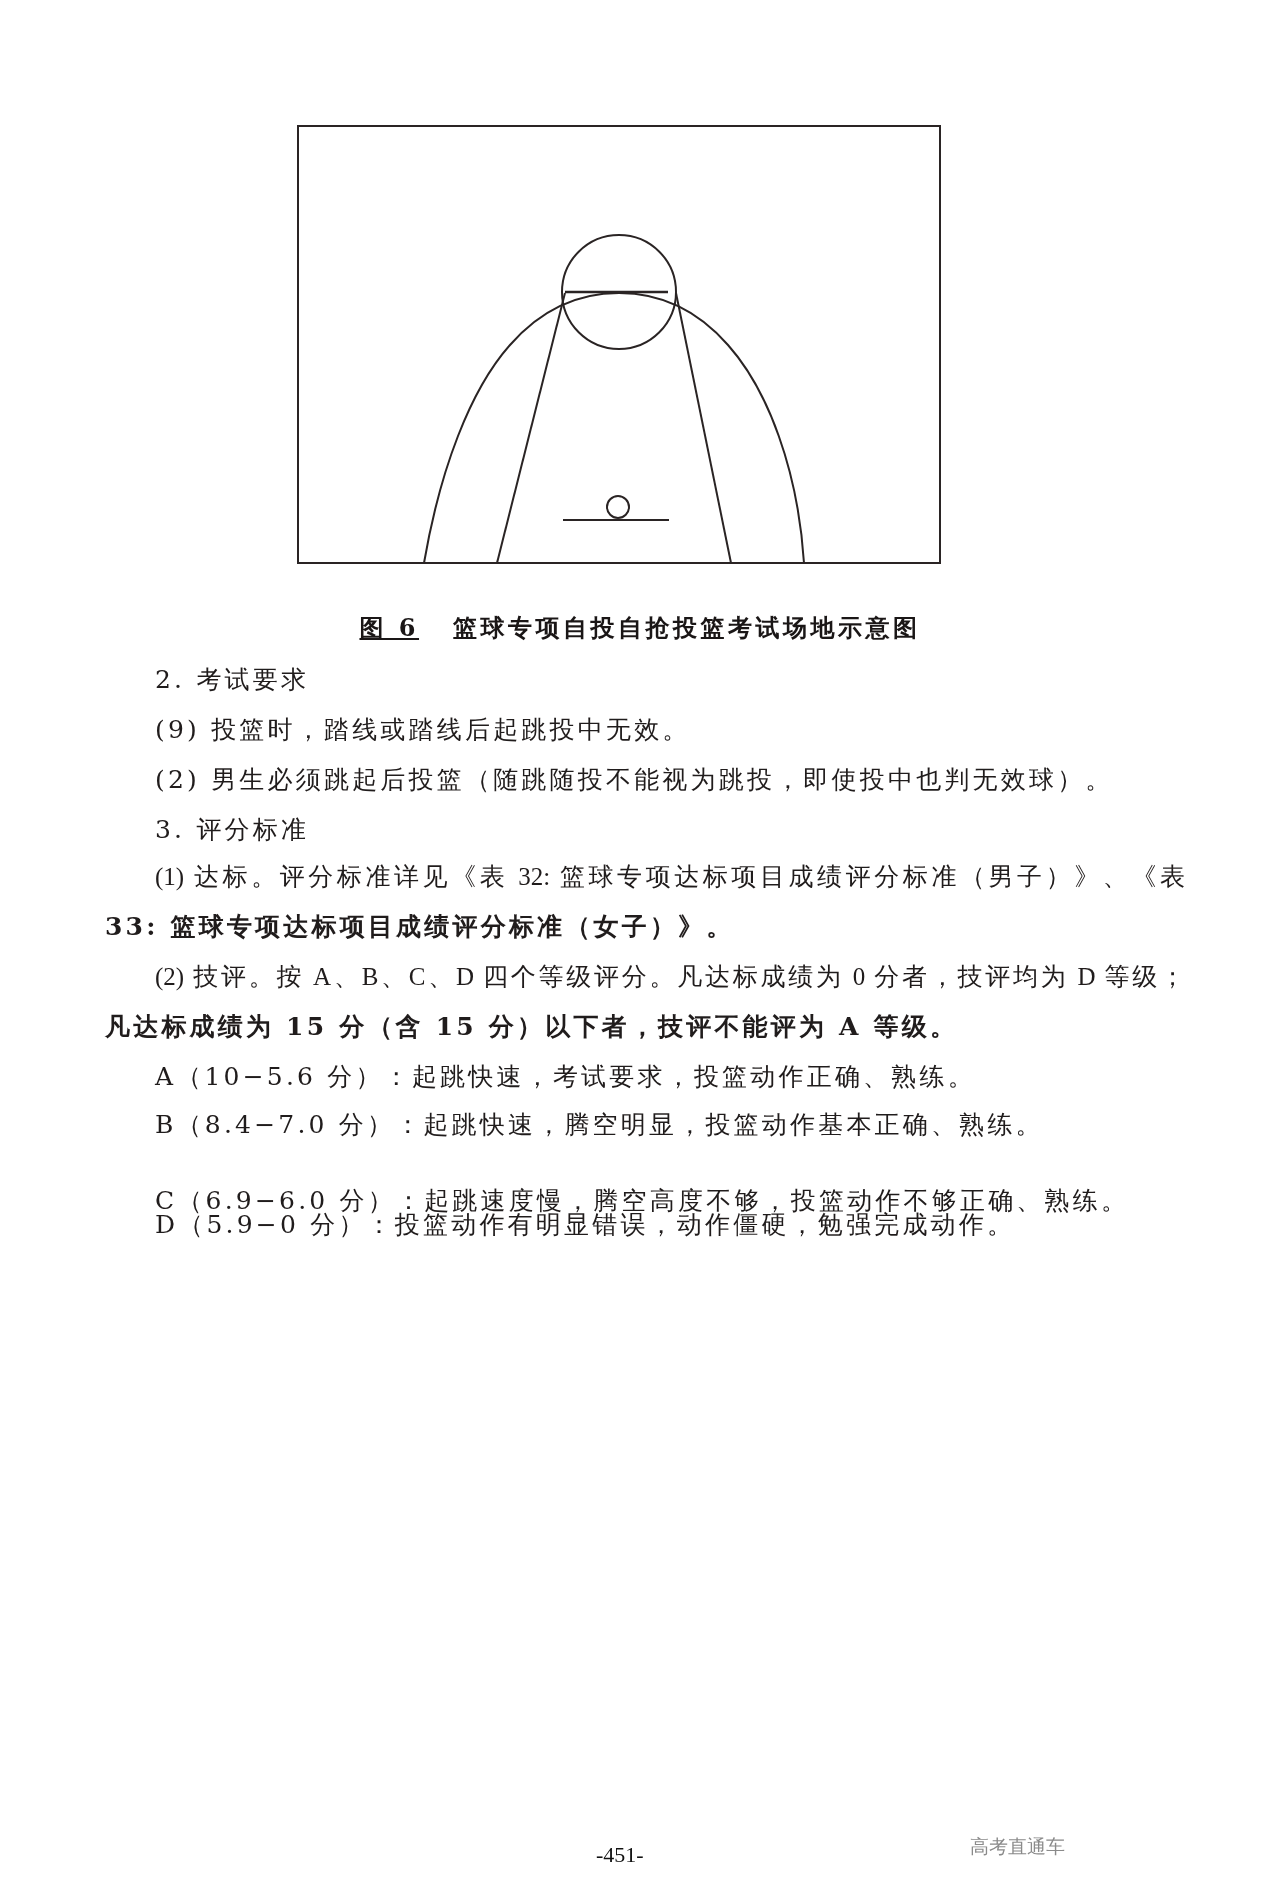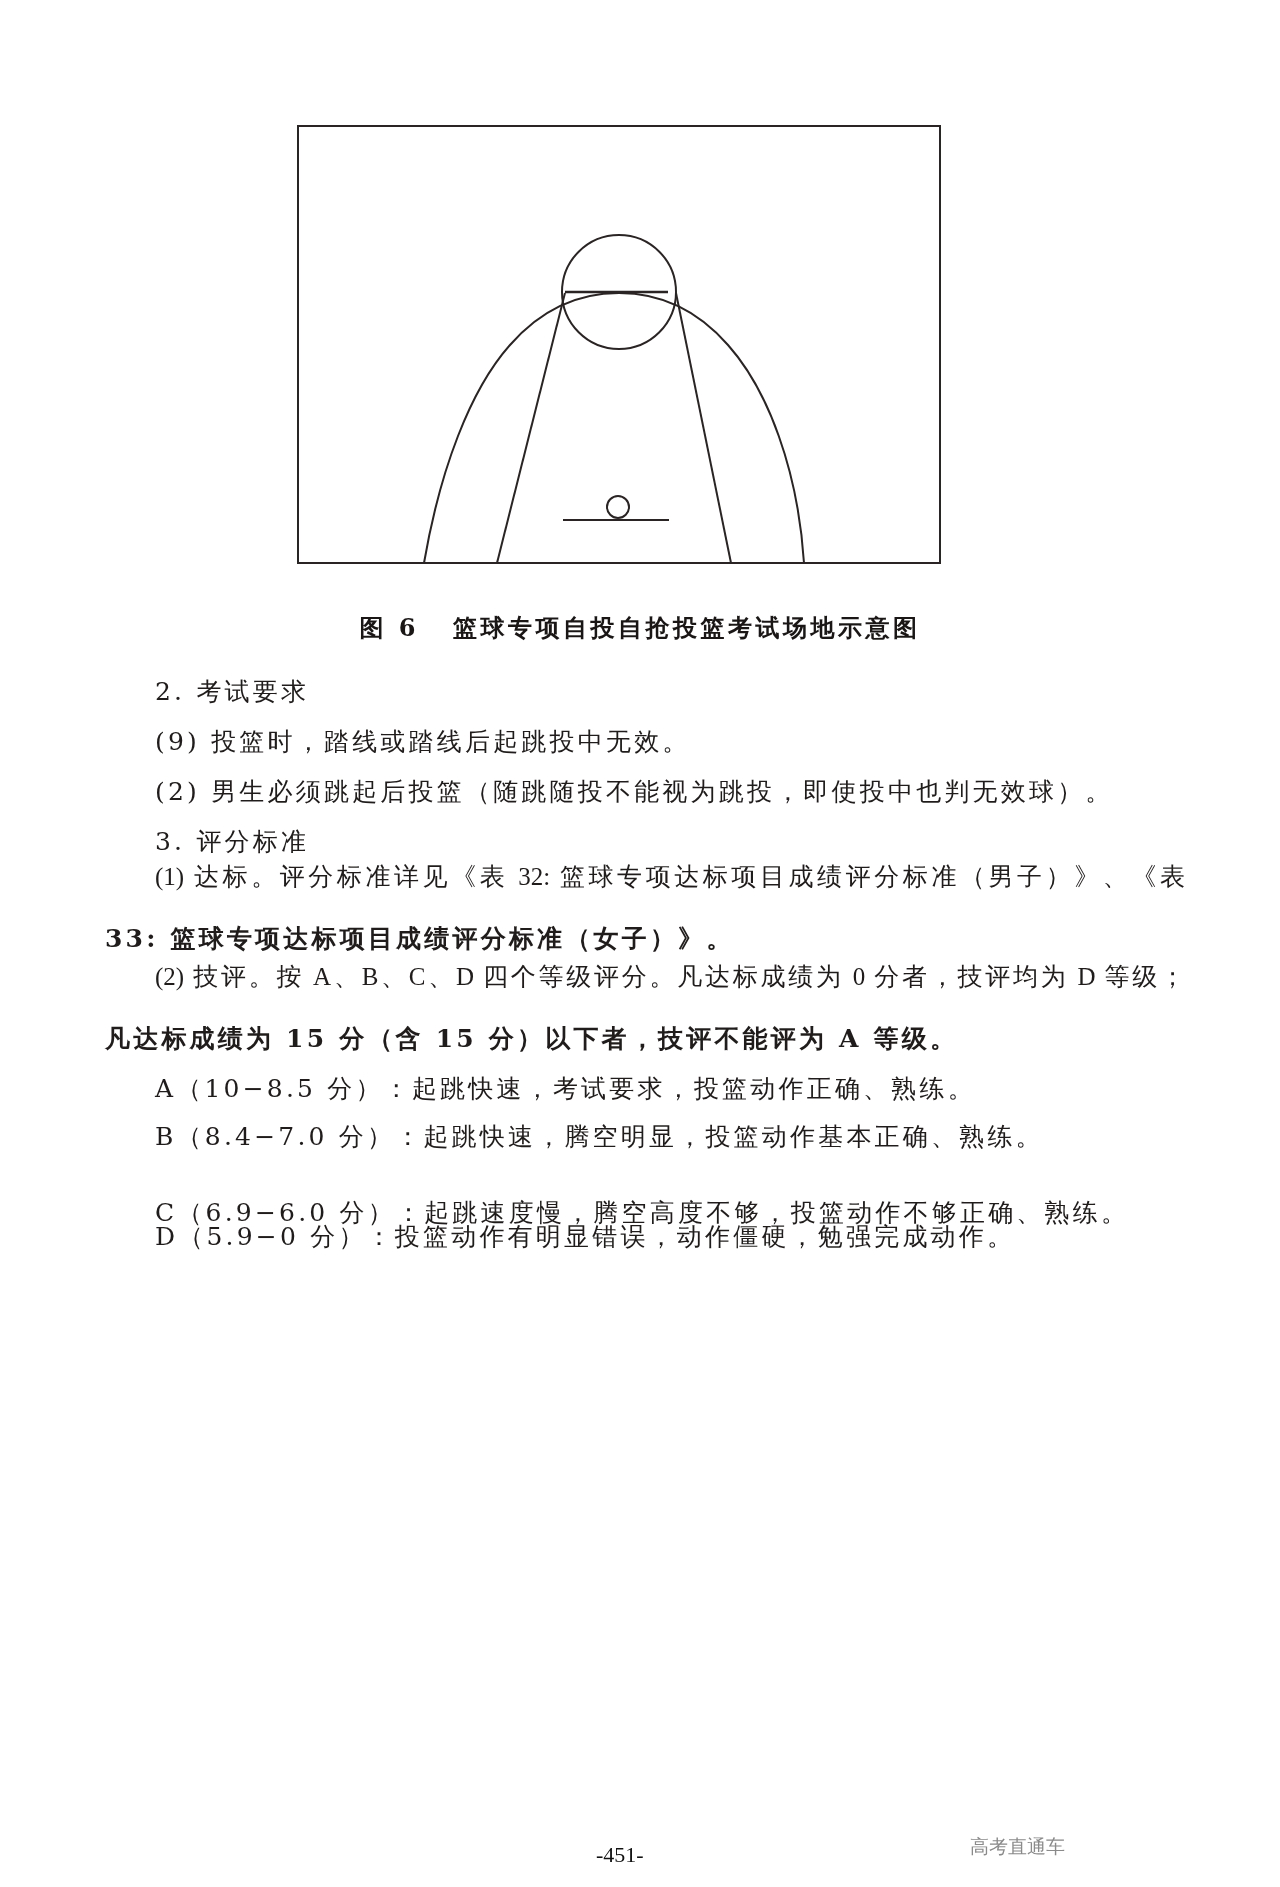--- a/index.html
+++ b/index.html
@@ -1,26 +1,26 @@
 <!DOCTYPE html>
 <html><head>
 <meta charset="utf-8">
 <style>
   html, body { margin: 0; padding: 0; background: #ffffff; }
   body { width: 1280px; height: 1887px; position: relative; overflow: hidden;
          font-family: "DejaVu Serif", "Liberation Serif", serif; color: #1e1a1a; }
   .diagram { position: absolute; left: 0; top: 0; width: 1280px; height: 600px; }
   .caption { position: absolute; left: 0; width: 1280px; top: 612px; text-align: center;
              font-size: 24px; letter-spacing: 3.5px; font-weight: bold; color: #1a1616; }
-  .caption .fig-no { margin-right: 34px; }
+  .caption .fig-no { margin-right: 34px; text-decoration: underline; }
   .line { position: absolute; font-size: 25px; line-height: 34px; white-space: nowrap; color: #201c1c; }
   .ind { left: 155px; }
   .noind { left: 105px; font-weight: bold; }
   .just { width: 1030px; text-align: justify; text-align-last: justify; font-family: Liberation Serif, serif; }
-  .sp { letter-spacing: 3.2px; margin-top: 12px; }
+  .sp { letter-spacing: 3.2px; }
   .footer-page { position: absolute; left: 596px; top: 1842px; font-family: "Liberation Serif", serif;
                  font-size: 22px; color: #111; text-align: center; }
   .watermark { position: absolute; left: 970px; top: 1834px; font-family: "DejaVu Sans", sans-serif;
                font-size: 19px; color: #8a8a8a; letter-spacing: 0px; text-align: center; }
 </style>
 </head>
 <body>
 
 <svg class="diagram" viewBox="0 0 1280 600" width="1280" height="600" xmlns="http://www.w3.org/2000/svg">
   <g fill="none" stroke="#2a2424" stroke-width="2">
@@ -45,21 +45,21 @@
 <div class="line ind sp" style="top:713px">(9) 投篮时，踏线或踏线后起跳投中无效。</div>
 <div class="line ind sp" style="top:763px">(2) 男生必须跳起后投篮（随跳随投不能视为跳投，即使投中也判无效球）。</div>
 
 <div class="line ind sp" style="top:813px">3. 评分标准</div>
 <div class="line ind just" style="top:860px">(1) 达标。评分标准详见《表 32: 篮球专项达标项目成绩评分标准（男子）》、《表</div>
 <div class="line noind sp" style="top:910px">33: 篮球专项达标项目成绩评分标准（女子）》。</div>
 <div class="line ind just" style="top:960px">(2) 技评。按 A、B、C、D 四个等级评分。凡达标成绩为 0 分者，技评均为 D 等级；</div>
 <div class="line noind sp" style="top:1010px">凡达标成绩为 15 分（含 15 分）以下者，技评不能评为 A 等级。</div>
 
 <div class="line ind sp" style="top:1060px">
-  <span>A（10−8.5 分）：</span><span>起跳快速，考试要求，投篮动作正确、熟练。</span>
+  <span>A（10−5.6 分）：</span><span>起跳快速，考试要求，投篮动作正确、熟练。</span>
 </div>
 <div class="line ind sp" style="top:1108px">
   <span>B（8.4−7.0 分）：</span><span>起跳快速，腾空明显，投篮动作基本正确、熟练。</span>
 </div>
 <div class="line ind sp" style="top:1184px">
   <span>C（6.9−6.0 分）：</span><span>起跳速度慢，腾空高度不够，投篮动作不够正确、熟练。</span>
 </div>
 <div class="line ind sp" style="top:1208px">
   <span>D（5.9−0 分）：</span><span>投篮动作有明显错误，动作僵硬，勉强完成动作。</span>
 </div>

